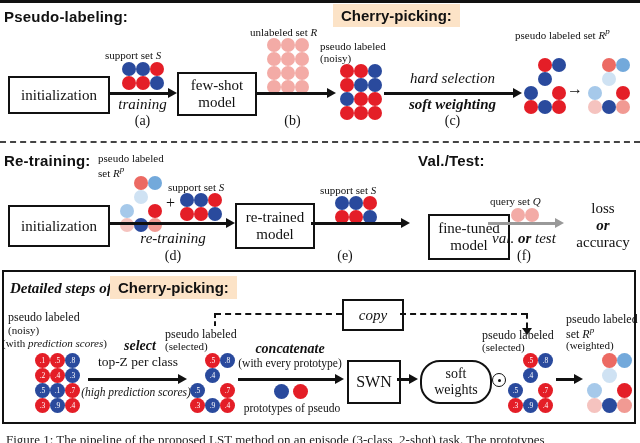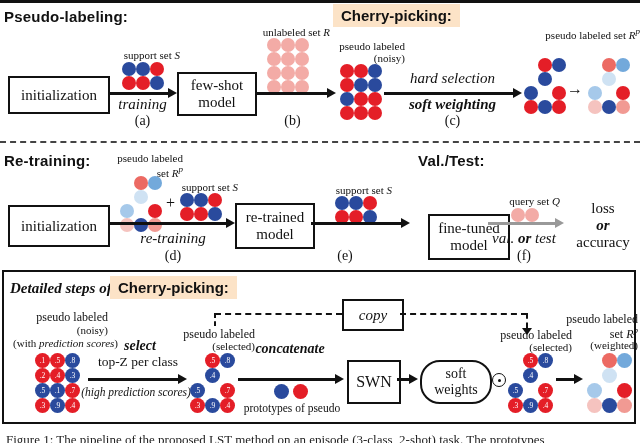--- a/index.html
+++ b/index.html
@@ -6,21 +6,21 @@
   #canvas{position:relative;width:640px;height:443px;background:#fff;overflow:hidden;
           font-family:"Liberation Serif","DejaVu Serif",serif;color:#111;}
   .abs{position:absolute;}
   .h{position:absolute;font-family:"Liberation Sans","DejaVu Sans",sans-serif;font-weight:bold;
      font-size:15px;letter-spacing:.2px;white-space:nowrap;}
   .hl{position:absolute;background:#fce3c7;padding:3px 8px;font-family:"Liberation Sans","DejaVu Sans",sans-serif;
       font-weight:bold;font-size:15px;white-space:nowrap;}
   .box{position:absolute;border:2px solid #111;background:#fff;display:flex;flex-direction:column;
        align-items:center;justify-content:center;text-align:center;font-size:15px;line-height:1.12;}
   .stadium{border-radius:20px;font-size:14px;}
-  .lbl{position:absolute;text-align:right;font-size:11px;line-height:1.18;white-space:nowrap;}
+  .lbl{position:absolute;text-align:left;font-size:11px;line-height:1.18;white-space:nowrap;}
   .lbl12{font-size:12px;}
   .proc{position:absolute;text-align:center;font-style:italic;font-size:15px;white-space:nowrap;}
   .bold{font-weight:bold;}
   .it{font-style:italic;}
   .step{position:absolute;text-align:center;font-size:14px;}
   .line{position:absolute;height:2.5px;background:#111;}
   .gline{background:#999;}
   .ah{position:absolute;width:0;height:0;border-top:5.5px solid transparent;
       border-bottom:5.5px solid transparent;border-left:9px solid #111;}
   .gah{border-left-color:#999;}
@@ -202,20 +202,21 @@
   <div class="lbl lbl12" style="left:165px;top:327px;width:90px;">pseudo labeled</div>
   <div class="lbl" style="left:165px;top:340px;width:90px;">(selected)</div>
   <div class="dotgrid" style="left:190px;top:353px;">
       <div class="dot-row"><span class="dot" style="height: 15px; width: 15px; visibility: hidden;"></span><span class="dot" style="height: 15px; width: 15px; background: rgb(228, 30, 39);">.5</span><span class="dot" style="height: 15px; width: 15px; background: rgb(42, 74, 157);">.8</span></div>
       <div class="dot-row"><span class="dot" style="height: 15px; width: 15px; visibility: hidden;"></span><span class="dot" style="height: 15px; width: 15px; background: rgb(42, 74, 157);">.4</span><span class="dot" style="height: 15px; width: 15px; visibility: hidden;"></span></div>
       <div class="dot-row"><span class="dot" style="height: 15px; width: 15px; background: rgb(42, 74, 157);">.5</span><span class="dot" style="height: 15px; width: 15px; visibility: hidden;"></span><span class="dot" style="height: 15px; width: 15px; background: rgb(228, 30, 39);">.7</span></div>
       <div class="dot-row"><span class="dot" style="height: 15px; width: 15px; background: rgb(228, 30, 39);">.3</span><span class="dot" style="height: 15px; width: 15px; background: rgb(42, 74, 157);">.9</span><span class="dot" style="height: 15px; width: 15px; background: rgb(228, 30, 39);">.4</span></div>
     </div>
 
   <div class="abs bold it" style="left:240px;top:341px;width:100px;text-align:center;font-size:14px;">concatenate</div>
+  <div class="abs" style="left:236px;top:357px;width:108px;text-align:center;font-size:11.5px;">(with every prototype)</div>
   <div class="line" style="left:238px;top:378px;width:98px;"></div>
   <div class="ah" style="left:335px;top:374px;"></div>
   <div class="dotgrid" style="left:272px;top:384px;">
       <div class="dot-row"><span class="dot" style="height: 15px; width: 15px; margin: 0px 2px; background: rgb(42, 74, 157);"></span><span class="dot" style="height: 15px; width: 15px; margin: 0px 2px; background: rgb(228, 30, 39);"></span></div>
     </div>
   <div class="abs" style="left:240px;top:402px;width:104px;text-align:center;font-size:11.5px;">prototypes of pseudo</div>
 
   <div class="box" style="left:347px;top:360px;width:50px;height:40px;font-size:16px;">
     <div>SWN</div>
   </div>

